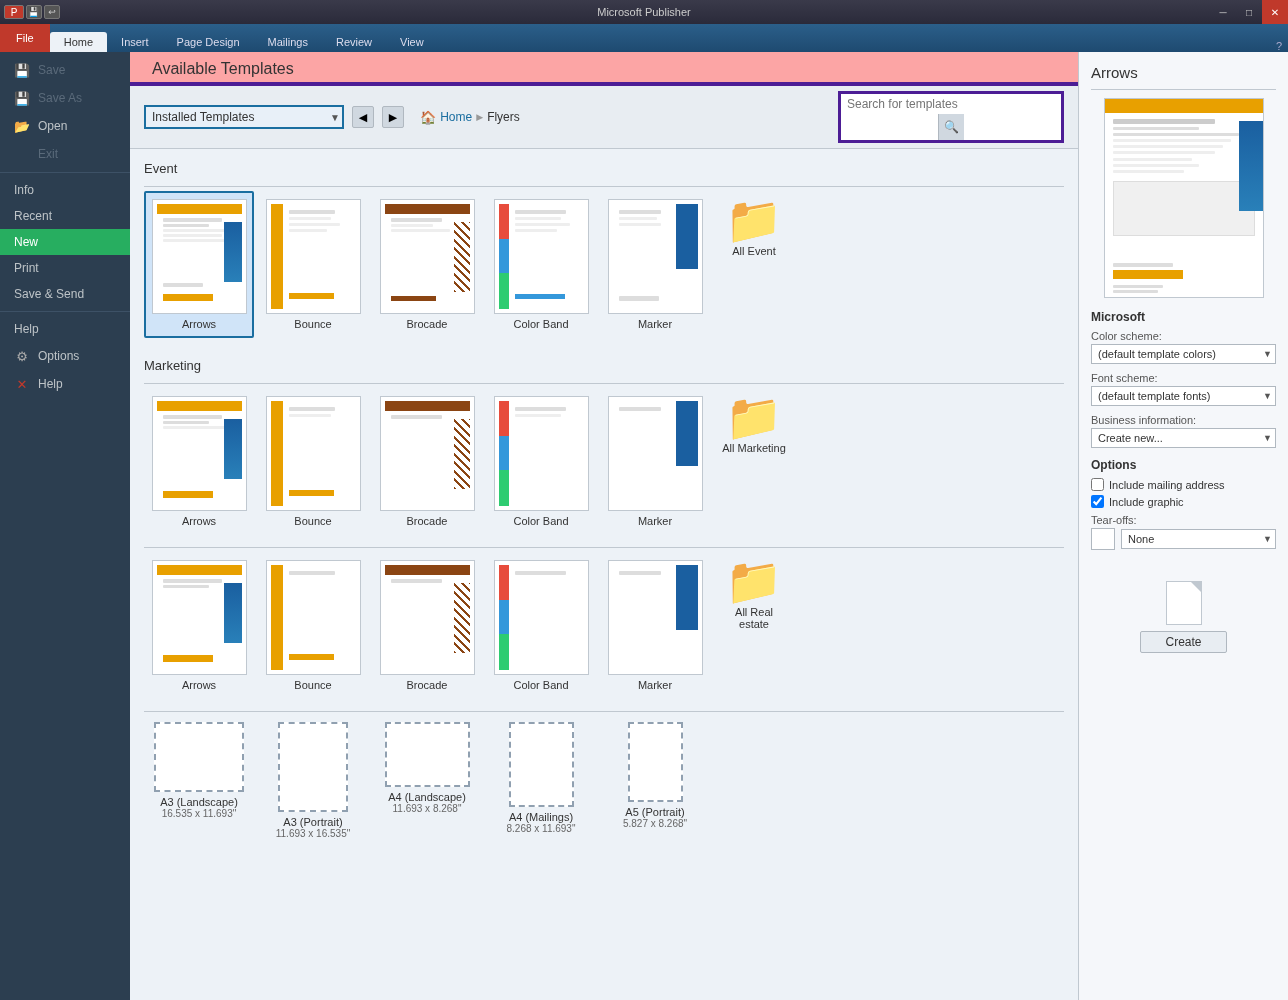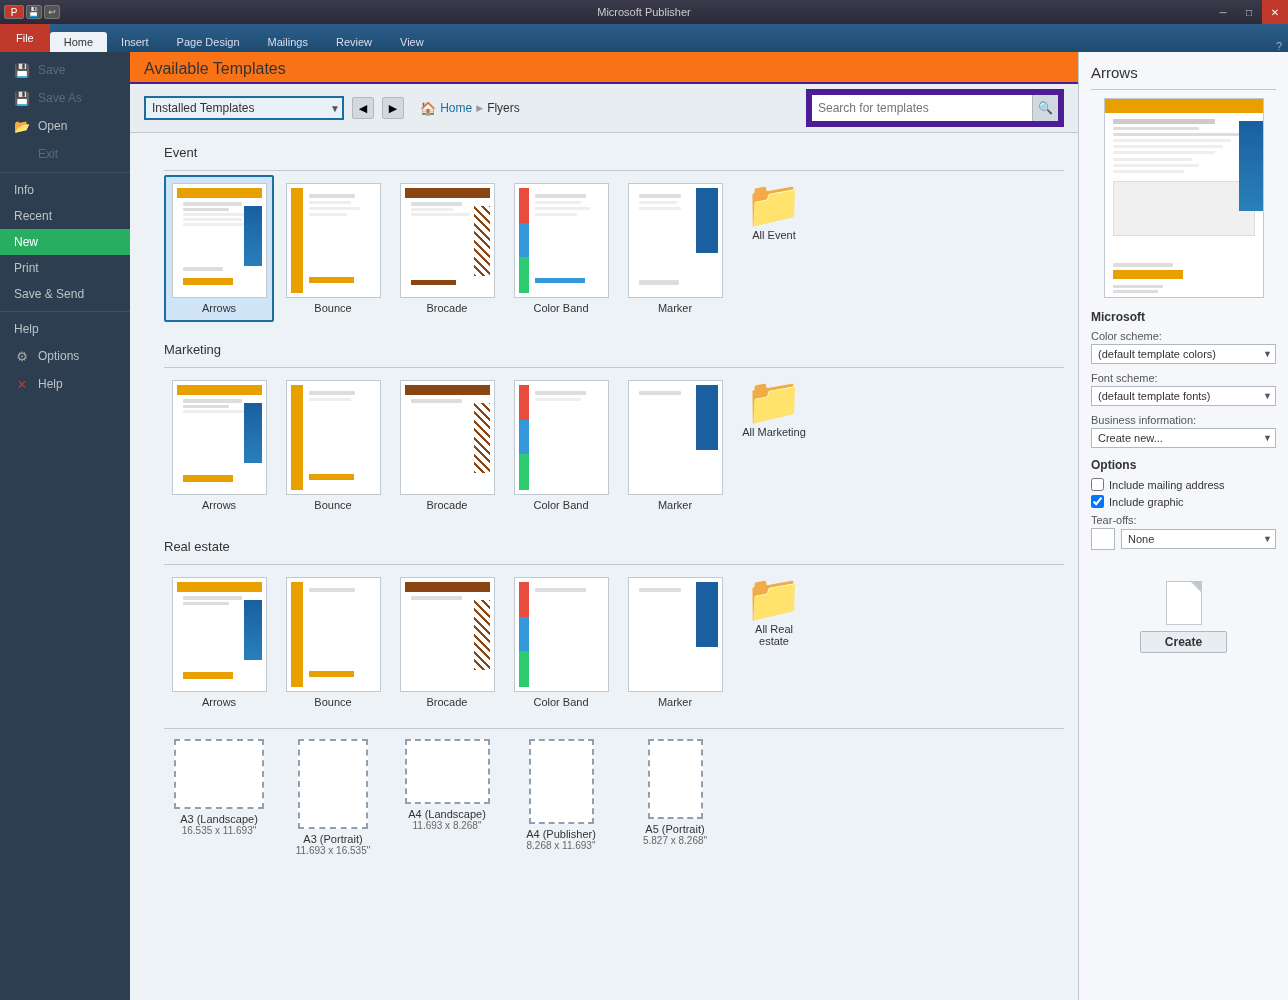--- a/index.html
+++ b/index.html
@@ -33,26 +33,26 @@
     .main-content { flex: 1; display: flex; flex-direction: column; background: #edf2f7; }
     .nav-btn { width: 22px; height: 22px; display: flex; align-items: center; justify-content: center; background: #d0d8e0; border: 1px solid #b0b8c0; border-radius: 2px; cursor: pointer; font-size: 11px; }
     .breadcrumb { display: flex; align-items: center; gap: 4px; font-size: 12px; color: #333; margin-left: 8px; }
     .breadcrumb a { color: #1a6ea0; text-decoration: none; cursor: pointer; }
 
     
     .filter-bar { background: #e8edf2; border-bottom: 1px solid #c0c8d0; padding: 5px 14px; display: flex; align-items: center; gap: 8px; }
     .filter-select-wrap { position: relative; }
     .filter-select { padding: 3px 24px 3px 6px; border: 2px solid #1a6ea0; background: #e8f0f8; font-size: 12px; cursor: pointer; color: #333; width: 200px; appearance: none; }
     .filter-select-arrow { position: absolute; right: 4px; top: 50%; transform: translateY(-50%); font-size: 10px; color: #555; pointer-events: none; }
-    .search-wrap { margin-left: auto; display: flex; align-items: center; border: 6px solid #4c1d95; background: white; }
+    .search-wrap { margin-left: auto; display: flex; align-items: center; border: 3px solid #4c1d95; background: white; flex-direction: column; }
     .search-input { border: none; outline: none; padding: 3px 6px; font-size: 12px; width: 220px; color: #888; }
     .search-btn { width: 26px; height: 26px; display: flex; align-items: center; justify-content: center; background: #d0d8e0; border-left: 1px solid #b0b8c0; cursor: pointer; }
 
     
-    .template-area { flex: 1; overflow-y: auto; padding: 0 14px 14px; background: #edf2f7; margin-left: 20px; }
+    .template-area { flex: 1; overflow-y: auto; padding: 0 14px 14px; background: #edf2f7; }
 
     .section-header { font-size: 13px; font-weight: normal; color: #333; padding: 12px 0 6px; }
 
     .template-grid { display: flex; flex-wrap: wrap; gap: 4px; padding-bottom: 8px; }
 
     .template-item { width: 110px; display: flex; flex-direction: column; align-items: center; padding: 6px; border: 2px solid transparent; border-radius: 2px; cursor: pointer; background: transparent; }
     .template-item.selected { background: #d0e4f8; border-color: #1a6ea0; }
 
     .template-thumb { width: 95px; height: 115px; background: white; border: 1px solid #c0c8d0; display: flex; align-items: center; justify-content: center; overflow: hidden; position: relative; }
 
@@ -75,21 +75,21 @@
     .field-select { width: 100%; padding: 3px 20px 3px 6px; border: 1px solid #b0b8c0; background: white; font-size: 11px; appearance: none; cursor: pointer; color: #333; }
     .field-select-arrow { position: absolute; right: 4px; top: 50%; transform: translateY(-50%); font-size: 9px; color: #555; pointer-events: none; }
     .checkbox-row { display: flex; align-items: center; gap: 5px; margin-bottom: 4px; font-size: 11px; color: #333; }
     .checkbox-row input[type=checkbox] { width: 13px; height: 13px; }
     .tearoff-preview { width: 24px; height: 22px; background: white; border: 1px solid #b0b8c0; }
 
     .create-btn-wrap { margin-top: 20px; display: flex; flex-direction: column; align-items: center; }
     .create-icon { width: 50px; height: 55px; display: flex; flex-direction: column; align-items: center; justify-content: flex-end; }
     .create-doc { width: 36px; height: 44px; background: white; border: 1px solid #c0c8d0; position: relative; }
     .create-doc::after { content: ''; position: absolute; top: 0; right: 0; width: 0; height: 0; border-style: solid; border-width: 0 10px 10px 0; border-color: transparent #c0c8d0 transparent transparent; }
-    .create-btn { margin-top: 6px; padding: 3px 24px; background: #e8edf2; border: 1px solid #b0b8c0; cursor: pointer; font-size: 12px; color: #333; border-radius: 2px; font-weight: bold; }
+    .create-btn { margin-top: 6px; padding: 3px 24px; background: #e8edf2; border: 1px solid #b0b8c0; cursor: pointer; font-size: 12px; color: #333; border-radius: 2px; }
 
     
     .blank-item { width: 110px; display: flex; flex-direction: column; align-items: center; padding: 6px; cursor: pointer; }
     .blank-thumb { background: white; border: 2px dashed #90a0b0; display: flex; align-items: center; justify-content: center; }
     .blank-label { font-size: 11px; color: #333; margin-top: 4px; text-align: center; }
     .blank-size { font-size: 10px; color: #666; text-align: center; }
 
     
     .template-area::-webkit-scrollbar { width: 14px; }
     .template-area::-webkit-scrollbar-track { background: #e0e8f0; }
@@ -171,21 +171,21 @@
       <span>Options</span>
     </div>
     <div class="sidebar-item">
       <span class="icon" style="color:#c0392b;font-size:13px;">✕</span>
       <span>Help</span>
     </div>
   </div>
 
   <div class="main-content">
 
-    <div style="background:#f97316;padding:8px 14px 4px;border-bottom:2px solid #4c1d95;">
+    <div style="background:#fca5a5;padding:8px 22px 4px;border-bottom:4px solid #4c1d95;">
       <div style="font-size:16px;font-weight:normal;color:#333;">Available Templates</div>
     </div>
 
     <div class="filter-bar">
       <div class="filter-select-wrap">
         <select class="filter-select">
           <option>Installed Templates</option>
           <option>My Templates</option>
           <option>New from existing</option>
         </select>
@@ -345,21 +345,20 @@
             </div>
           </div>
           <div class="template-label">Marker</div>
         </div>
         <div class="folder-item">
           <div class="folder-icon">📁</div>
           <div class="folder-label">All Marketing</div>
         </div>
       </div>
 
-      <div class="section-header">Real estate</div>
       <div class="section-divider"></div>
       <div class="template-grid">
         <div class="template-item">
           <div class="template-thumb">
             <div style="width:85px;height:105px;background:white;position:relative;overflow:hidden;">
               <div style="height:10px;background:#e8a000;width:100%;"></div>
               <div style="margin:4px 6px 2px;height:4px;background:#ddd;border-radius:1px;width:70%;"></div>
               <div style="margin:2px 6px;height:3px;background:#ddd;border-radius:1px;width:55%;"></div>
               <div style="position:absolute;right:0;top:18px;width:18px;height:60px;background:linear-gradient(to bottom,#1a5fa0,#2980b9);"></div>
               <div style="position:absolute;bottom:8px;left:6px;width:50px;height:7px;background:#e8a000;"></div>
@@ -427,21 +426,21 @@
         </div>
 
         <div class="blank-item">
           <div class="blank-thumb" style="width:85px;height:65px;"></div>
           <div class="blank-label">A4 (Landscape)</div>
           <div class="blank-size">11.693 x 8.268"</div>
         </div>
 
         <div class="blank-item">
           <div class="blank-thumb" style="width:65px;height:85px;"></div>
-          <div class="blank-label">A4 (Publisher)</div>
+          <div class="blank-label">A4 (Mailings)</div>
           <div class="blank-size">8.268 x 11.693"</div>
         </div>
 
 
         <div class="blank-item">
           <div class="blank-thumb" style="width:55px;height:80px;"></div>
           <div class="blank-label">A5 (Portrait)</div>
           <div class="blank-size">5.827 x 8.268"</div>
         </div>
 

